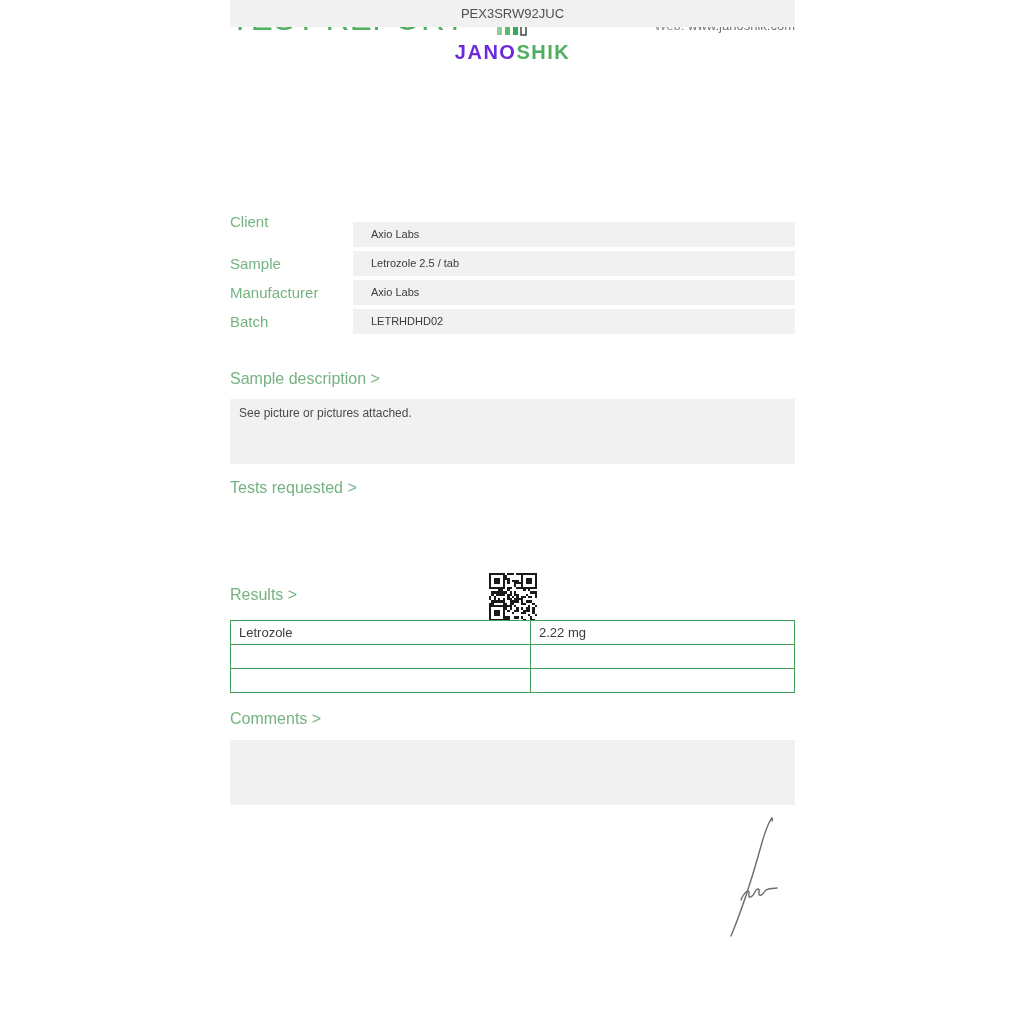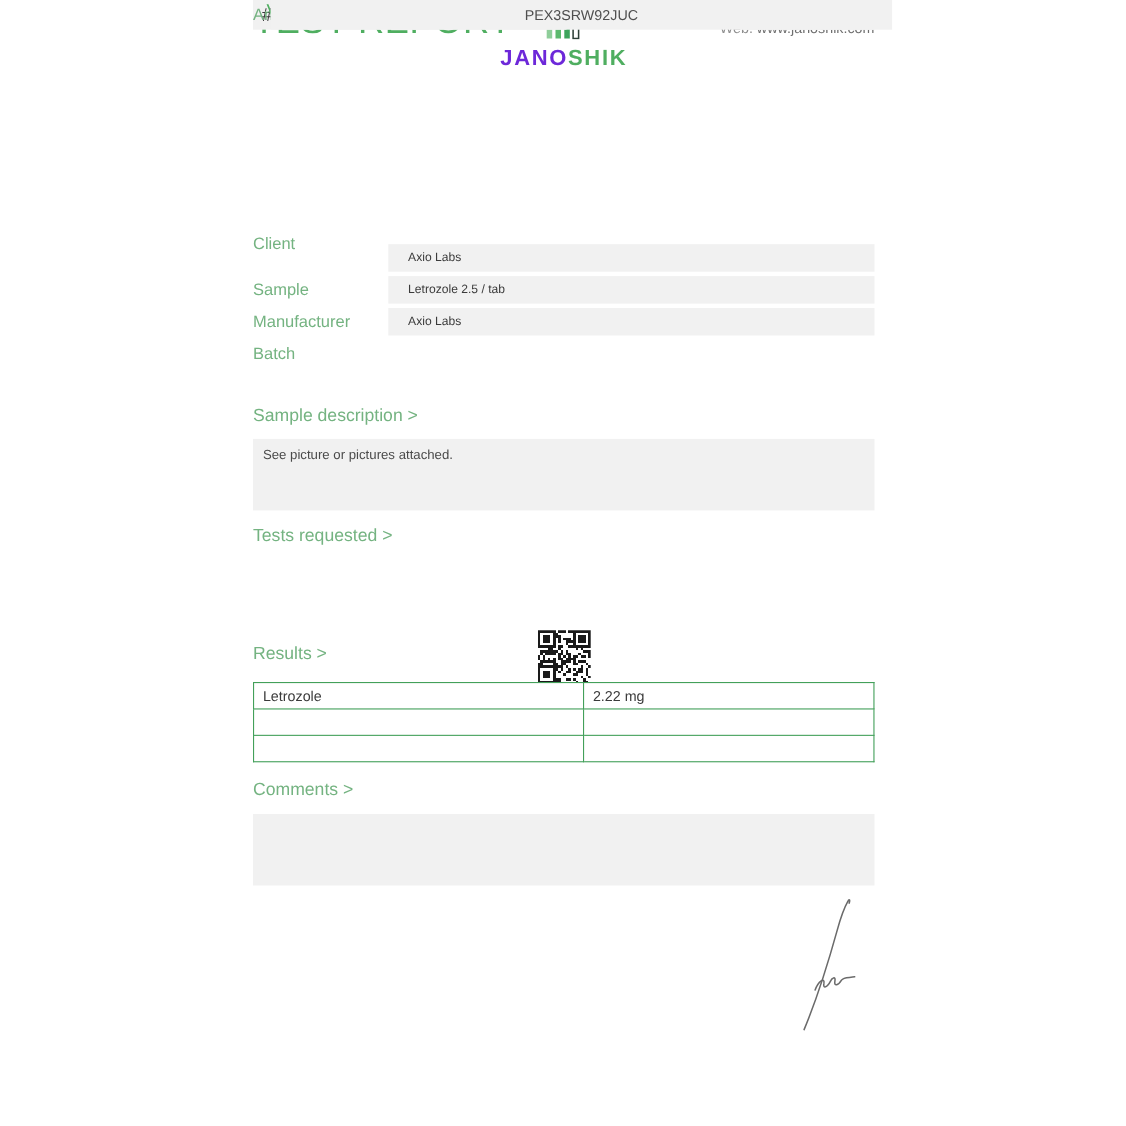--- a/index.html
+++ b/index.html
@@ -46,21 +46,21 @@
   .results-table{left:0;top:620px;width:565px;border-collapse:collapse;table-layout:fixed;}
   .results-table td{border:1px solid var(--table-border);height:23px;font-size:13px;padding:0 8px;}
   .results-table td:first-child{width:283px;}
 
   
   .analysis-label{left:0;top:851;font-size:15px;line-height:27px;}
   .analysis-box{left:145px;top:851;width:140px;height:27px;font-size:17px;line-height:27px;padding-left:10px;box-sizing:border-box;}
   .signature-label{left:400px;top:851;font-size:15px;line-height:27px;}
   .signature-svg{left:487px;top:816px;}
   .verify-text{left:0;top:949;width:565px;text-align:center;font-size:17px;color:var(--brand-green);}
-  .verify-key{left:16px;top:983;width:565px;height:27px;line-height:27px;text-align:center;font-size:13px;color:#4f4f4f;}
+  .verify-key{left:0;top:983;width:565px;height:27px;line-height:27px;text-align:center;font-size:13px;color:#4f4f4f;}
 </style>
 </head>
 <body>
 
 <div class="content">
 
   <div class="abs report-title">TEST REPORT</div>
 
   <div class="abs logo-block">
     <svg width="58" height="36" viewBox="0 0 58 36">
@@ -87,20 +87,21 @@
   <div class="abs received-label glabel">Sample received &gt;</div>
   <div class="abs received-box gbox">18 MAR ’26</div>
 
   <div class="abs frow-label glabel" style="top:209px">Client</div>
   <div class="abs frow-box gbox" style="top:222px">Axio Labs</div>
   <div class="abs frow-label glabel" style="top:251px">Sample</div>
   <div class="abs frow-box gbox" style="top:251px">Letrozole 2.5 / tab</div>
   <div class="abs frow-label glabel" style="top:280px">Manufacturer</div>
   <div class="abs frow-box gbox" style="top:280px">Axio Labs</div>
   <div class="abs frow-label glabel" style="top:309px">Batch</div>
+  <div class="abs frow-box gbox" style="top:309px">LETRHDHD02</div>
 
   <div class="abs heading" style="top:370px;left:0">Sample description &gt;</div>
   <div class="abs secbox gbox" style="top:399px">See picture or pictures attached.</div>
 
   <div class="abs heading" style="top:479px;left:0">Tests requested &gt;</div>
 
   <svg class="abs qr" width="48" height="48" viewBox="0 0 48 48" shape-rendering="crispEdges" fill="#1a1a1a" id="qr">
       <rect x="0.00" y="0.00" width="2.29" height="2.29"></rect>
       <rect x="2.29" y="0.00" width="2.29" height="2.29"></rect>
       <rect x="4.57" y="0.00" width="2.29" height="2.29"></rect>

